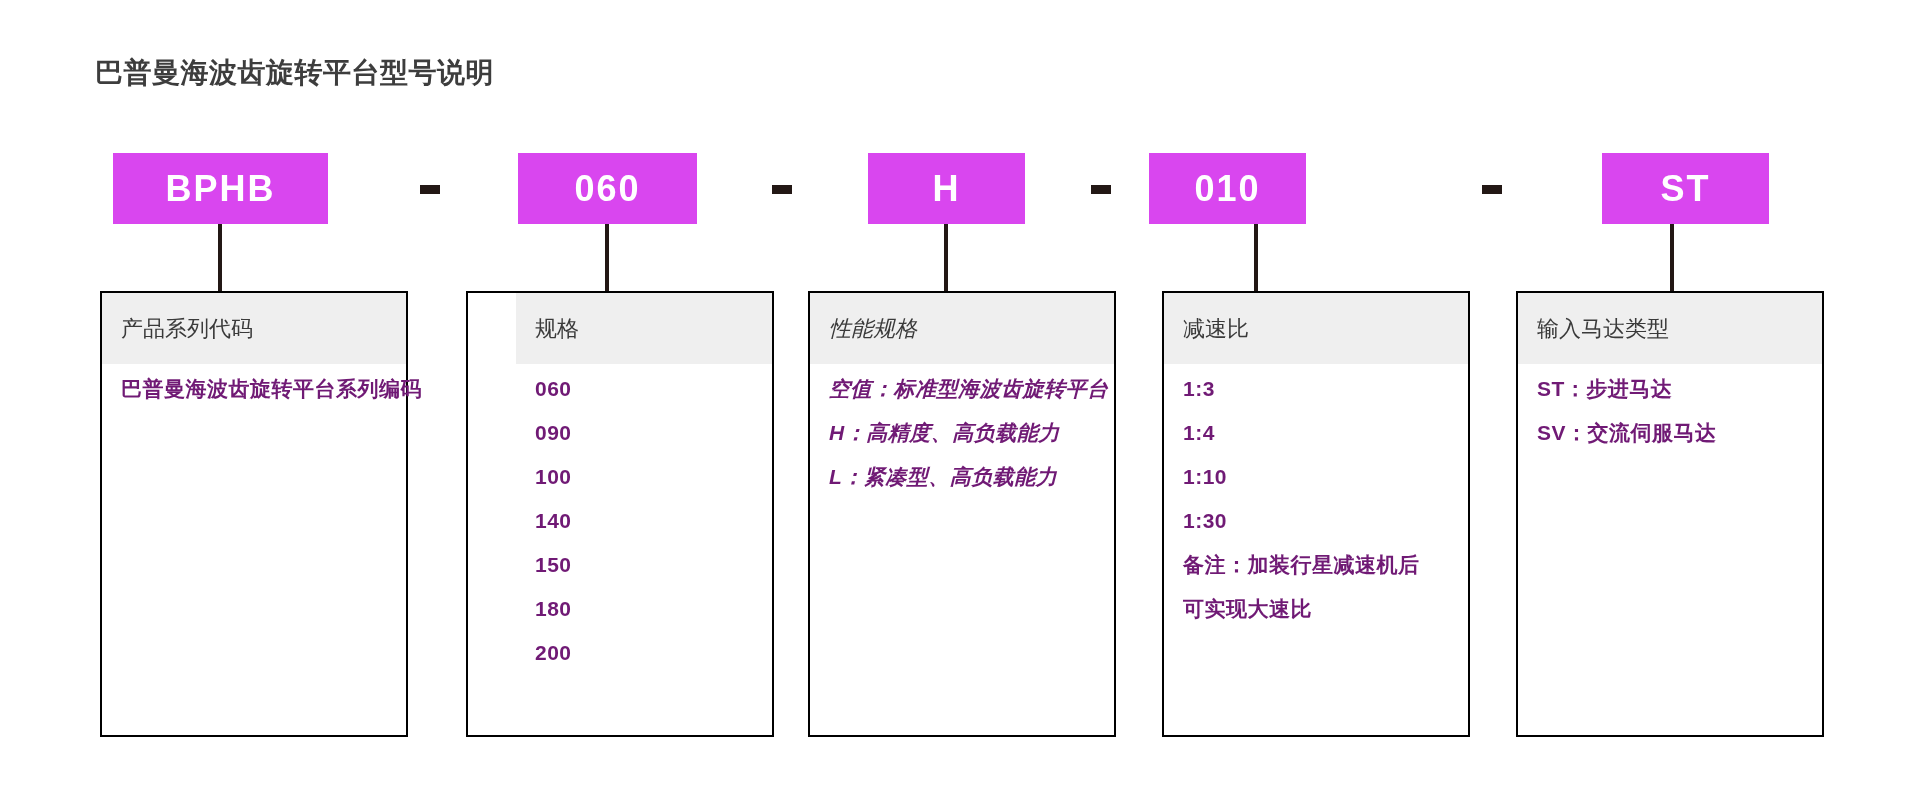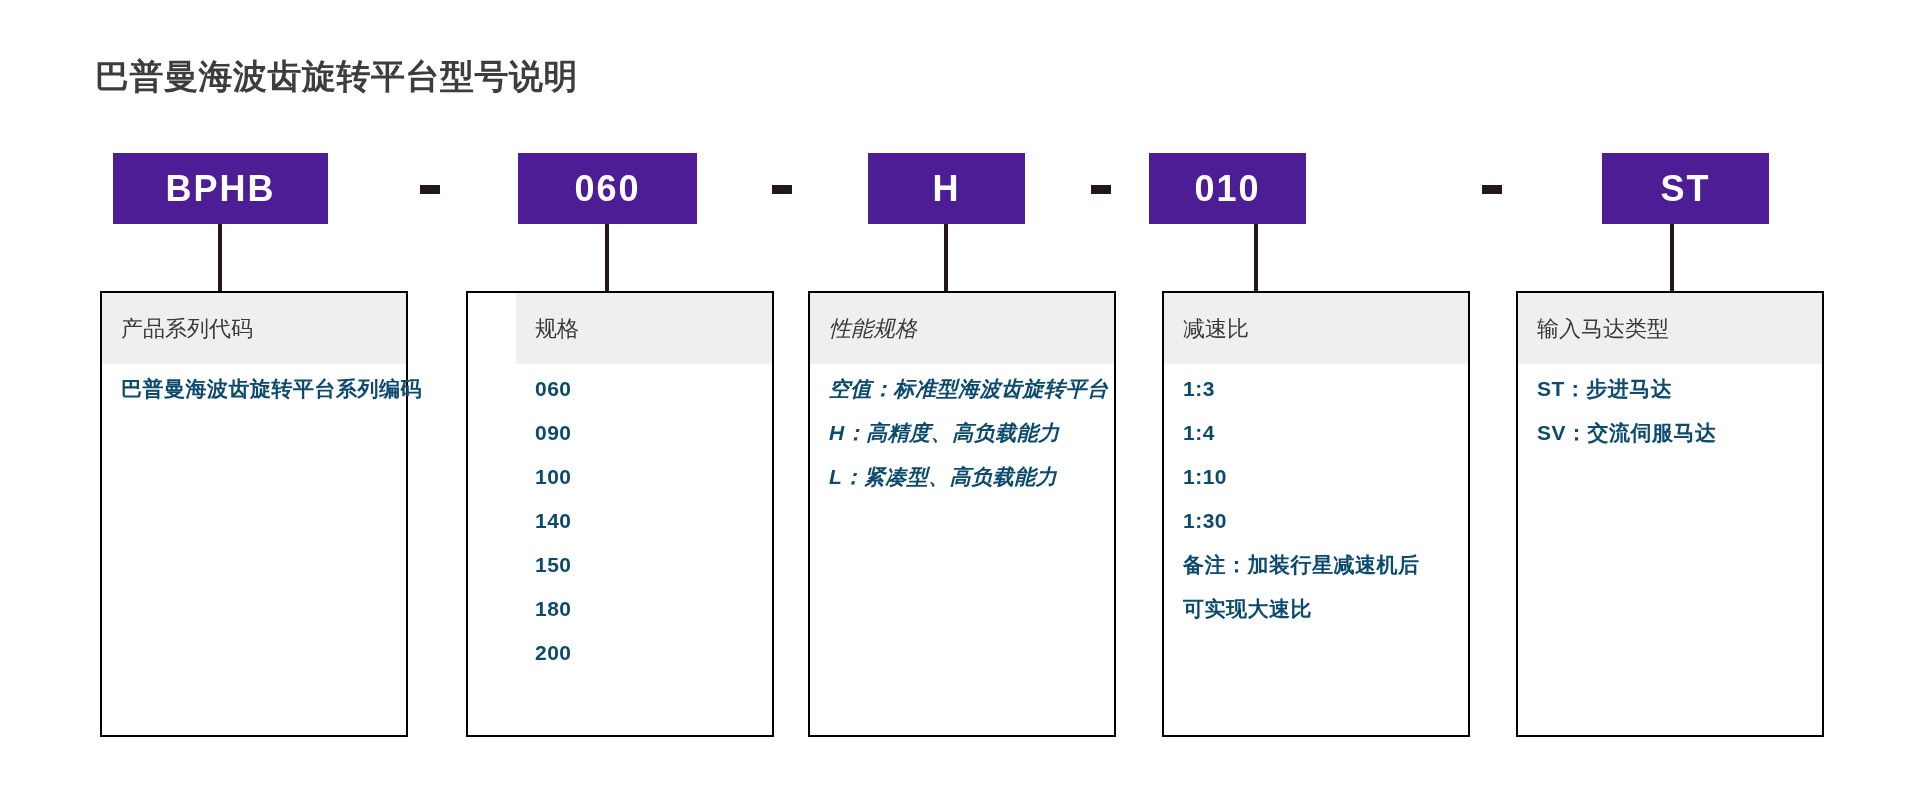--- a/index.html
+++ b/index.html
@@ -6,30 +6,30 @@
   html, body {
     width: 1920px; height: 800px;
     background: #ffffff;
     font-family: "Liberation Sans", "DejaVu Sans", sans-serif;
     overflow: hidden;
     position: relative;
   }
   .page-title {
     position: absolute;
     left: 95px; top: 54px;
-    font-size: 34px;
+    font-size: 28px;
     font-weight: 700;
     color: #3d3d3d;
     letter-spacing: 0.5px;
   }
   
   .seg {
     position: absolute;
     top: 153px; height: 71px;
-    background: #4c1d95;
+    background: #d946ef;
     color: #ffffff;
     display: flex; align-items: center; justify-content: center;
     font-size: 36px;
     font-weight: 700;
     letter-spacing: 2px;
   }
   .seg1 { left: 113px;  width: 215px; }
   .seg2 { left: 518px;  width: 179px; }
   .seg3 { left: 868px;  width: 157px; }
   .seg4 { left: 1149px; width: 157px; }
@@ -76,21 +76,21 @@
     font-weight: 400;
     color: #3a3a3a;
   }
   .card-body {
     padding: 3px 19px 0 19px;
   }
   .card-item {
     line-height: 44px;
     font-size: 21px;
     font-weight: 700;
-    color: #0c4a6e;
+    color: #701a75;
     letter-spacing: 0.5px;
     white-space: nowrap;
   }
 </style>
 </head>
 <body>
 
 <div class="page-title">巴普曼海波齿旋转平台型号说明</div>
 
 <div class="seg seg1">BPHB</div>

